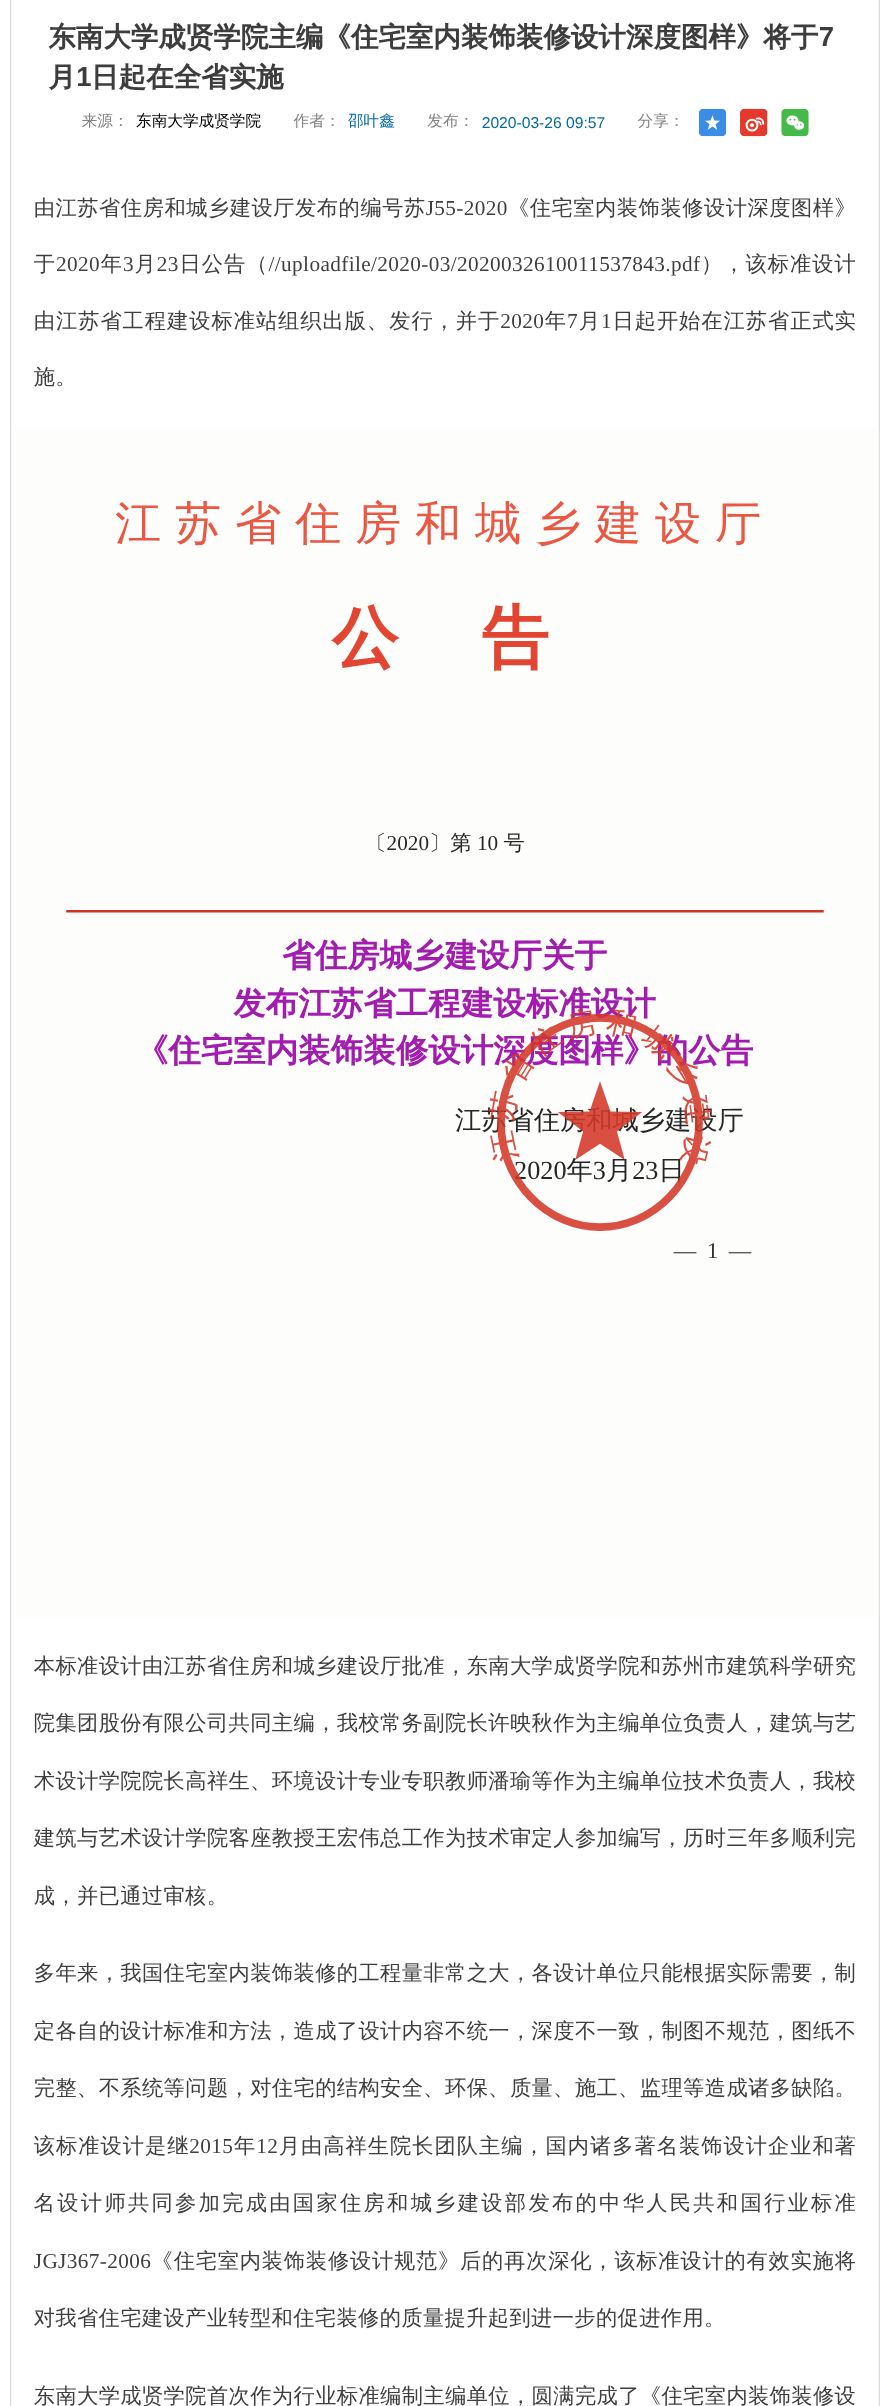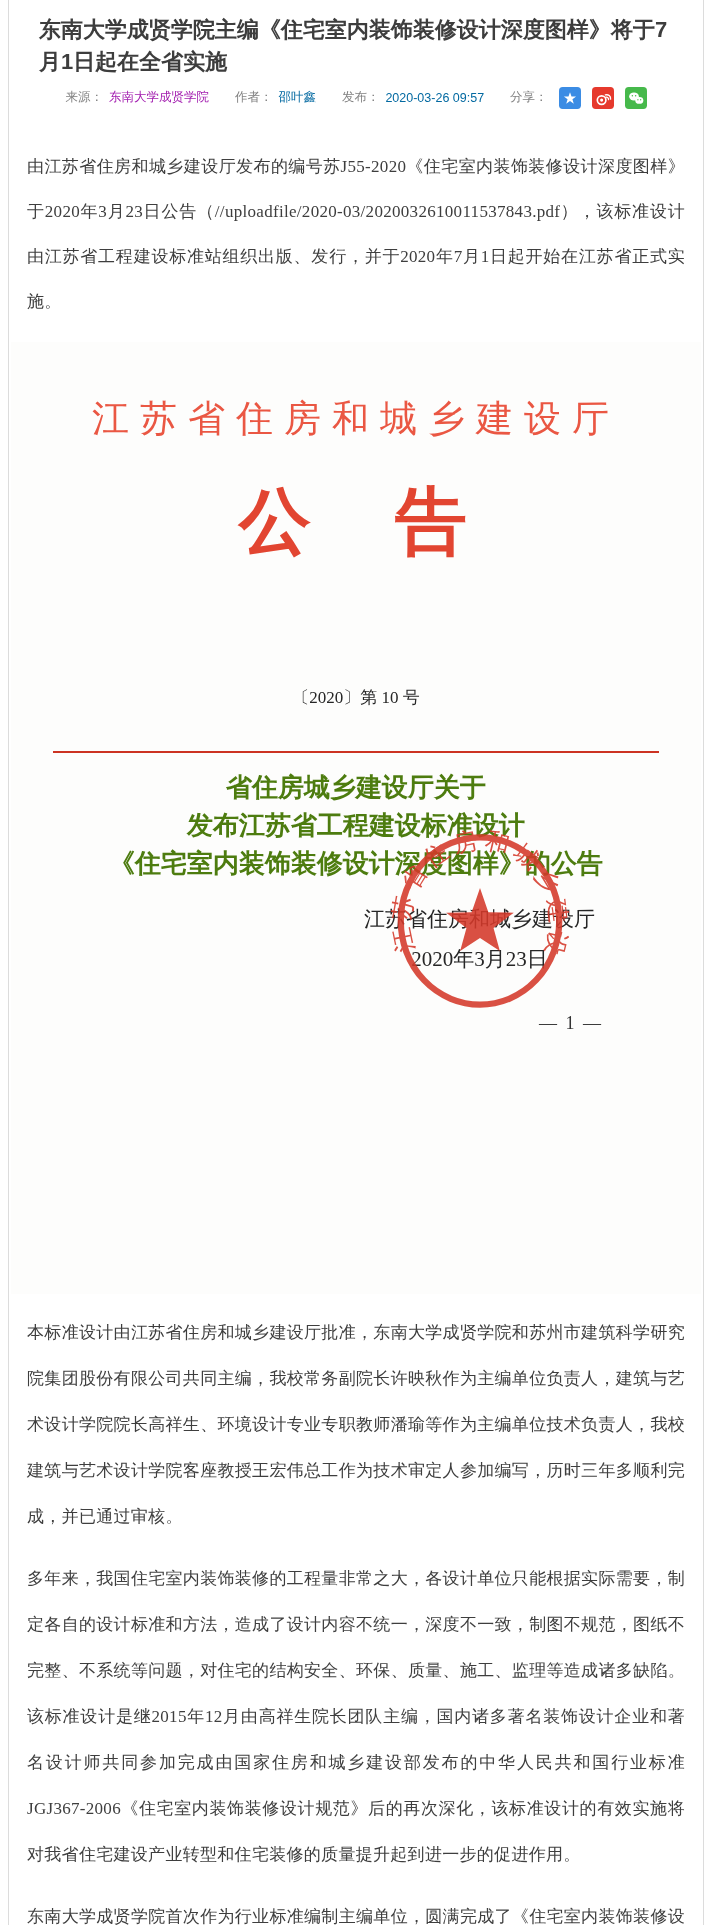--- a/index.html
+++ b/index.html
@@ -8,40 +8,40 @@
               min-height:1925px;padding:14px 0 30px 0;box-sizing:border-box;background:#fff;}
 
   
   .article-title{font-size:22px;line-height:1.45;font-weight:bold;color:#3d3d3d;
                  text-align:left;margin:0 30px 8px 30px;}
   .meta-row{display:flex;justify-content:center;align-items:center;gap:6px;
             font-size:12.5px;color:#828282;margin-top:8px;height:24px;}
   .meta-row .lbl{color:#828282;}
   .meta-row .val{color:#0369a1;}
   .meta-row .gap{width:14px;}
-  .src-link{color:#a21caf;text-decoration:none;cursor:pointer;}
+  .src-link{color:#000000;text-decoration:none;cursor:pointer;}
   .share-ic{width:22px;height:22px;border-radius:4px;display:inline-block;margin-left:5px;cursor:pointer;}
   .share-ic svg{display:block;width:22px;height:22px;}
 
   
   .body-par{font-family:"Liberation Serif",serif;font-size:17px;line-height:45px;
             color:#3e3e3e;text-align:justify;margin:0 18px;letter-spacing:.3px;}
   .par-first{margin-top:34px;}
   .par-after{margin-top:16px;line-height:46px;}
 
   
   .scan{position:relative;margin:18px 2px 10px 2px;background:#fdfdfc;height:952px;
         overflow:hidden;font-family:"Liberation Serif",serif;}
   .scan-agency{text-align:center;color:#ea5743;font-size:37px;letter-spacing:11px;
                font-weight:500;padding-top:52px;}
-  .scan-word{text-align:center;color:#e24531;font-size:72px;font-weight:bold;
+  .scan-word{text-align:center;color:#e24531;font-size:54px;font-weight:bold;
              letter-spacing:6px;margin-top:30px;}
   .scan-docnum{text-align:center;color:#262626;font-size:17px;margin-top:116px;}
   .scan-rule{height:2px;background:#cc3322;margin:42px 42px 0 42px;}
-  .scan-title{text-align:center;color:#4d7c0f;font-size:26px;font-weight:bold;
+  .scan-title{text-align:center;color:#a21caf;font-size:26px;font-weight:bold;
               line-height:38px;margin-top:16px;}
   .scan-body{color:#222;font-size:20px;line-height:45px;text-align:justify;
              text-indent:2em;margin:24px 58px 0 58px;letter-spacing:1px;}
   .scan-sign{position:relative;width:max-content;margin:16px 106px 0 auto;
              text-align:center;color:#262626;font-size:21px;line-height:40px;}
   .seal{position:absolute;left:50%;top:-72px;transform:translateX(-50%);opacity:.88;pointer-events:none;}
   .scan-pagenum{text-align:right;color:#333;font-size:18px;margin:34px 98px 0 0;letter-spacing:2px;}
 </style>
 </head>
 <body>

